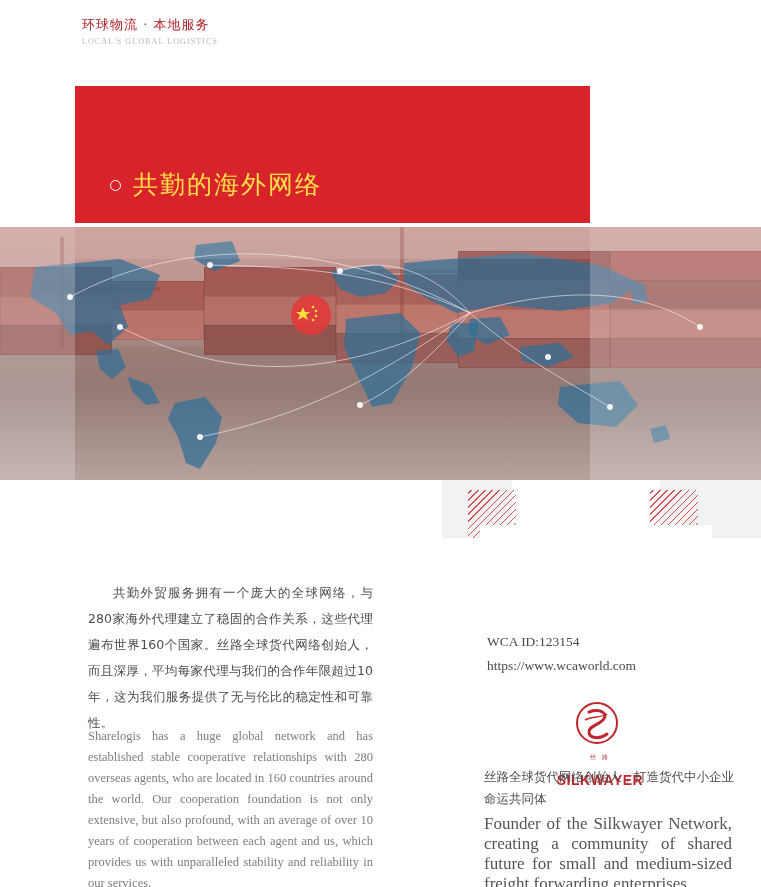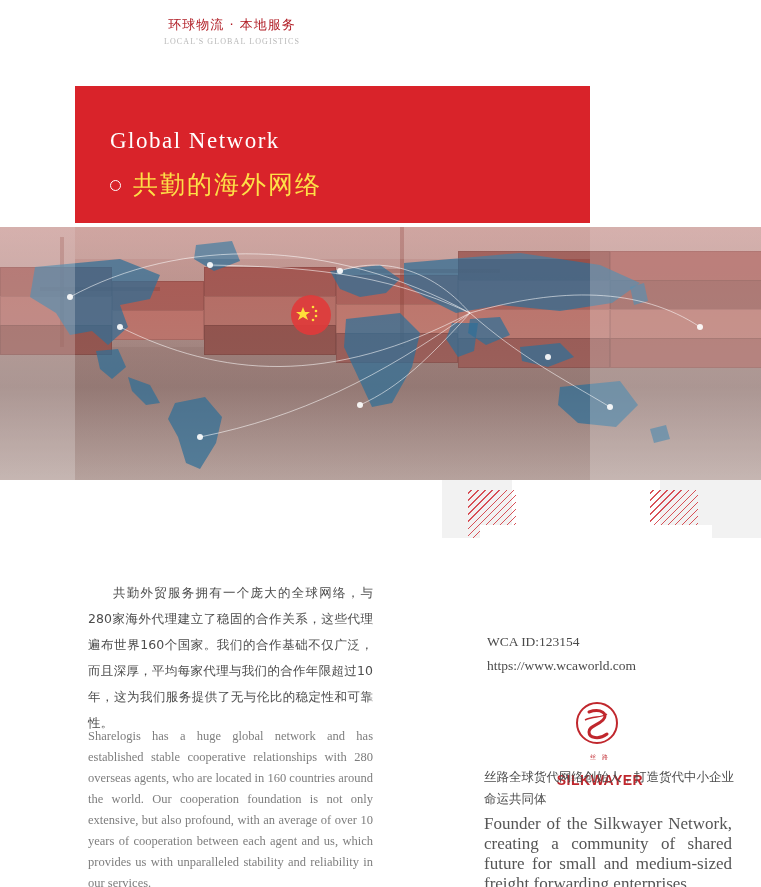--- a/index.html
+++ b/index.html
@@ -21,21 +21,20 @@
     overflow: hidden;
     background: #ffffff;
   }
 
   
   .header {
     position: absolute;
     left: 82px;
     top: 16px;
     width: 300px;
-    text-align: center;
   }
   .header-cn {
     font-family: "DejaVu Sans", sans-serif;
     font-size: 13px;
     color: #b01c24;
     letter-spacing: 1px;
     line-height: 18px;
   }
   .header-en {
     font-family: "Liberation Serif", serif;
@@ -272,21 +271,20 @@
 <body>
 
 <div class="page">
 
   <div class="header">
     <div class="header-cn">环球物流 · 本地服务</div>
     <div class="header-en">LOCAL'S GLOBAL LOGISTICS</div>
   </div>
 
   <div class="red-block">
-    <div class="title-en">Global Network</div>
     <div class="title-cn">
       <span class="bullet-circle"></span>
       <span>共勤的海外网络</span>
     </div>
   </div>
 
   <div class="hero">
     <div class="hero-sky"></div>
     <div class="hero-ground"></div>
 
@@ -387,21 +385,21 @@
   </div>
 
   <div class="white-band"></div>
 
   <div class="deco-grey" style="left:0px;top:480px;width:761px;height:10px;background:#ffffff;"></div>
   <div class="deco-grey" style="left:442px;top:480px;width:70px;height:58px;background:#f2f2f2;"></div>
   <div class="deco-grey" style="left:660px;top:480px;width:101px;height:58px;background:#f2f2f2;"></div>
   <div class="deco-hatch" style="left:468px;top:490px;width:48px;height:48px;opacity:0.85;"></div>
   <div class="deco-hatch" style="left:650px;top:490px;width:48px;height:48px;opacity:0.85;"></div>
 
-  <div class="copy-cn">共勤外贸服务拥有一个庞大的全球网络，与280家海外代理建立了稳固的合作关系，这些代理遍布世界160个国家。我们的合作基础不仅广泛，而且深厚，平均每家代理与我们的合作年限超过10年，这为我们服务提供了无与伦比的稳定性和可靠性。</div>
+  <div class="copy-cn">共勤外贸服务拥有一个庞大的全球网络，与280家海外代理建立了稳固的合作关系，这些代理遍布世界160个国家。丝路全球货代网络创始人，而且深厚，平均每家代理与我们的合作年限超过10年，这为我们服务提供了无与伦比的稳定性和可靠性。</div>
   <div class="copy-en">Sharelogis has a huge global network and has established stable cooperative relationships with 280 overseas agents, who are located in 160 countries around the world. Our cooperation foundation is not only extensive, but also profound, with an average of over 10 years of cooperation between each agent and us, which provides us with unparalleled stability and reliability in our services.</div>
 
   <div class="wca-card">
     
   </div>
   <div class="wca-id">WCA ID:123154</div>
   <div class="wca-url">https://www.wcaworld.com</div>
 
   <div class="silk-logo">
     <svg width="60" height="46" viewBox="0 0 60 46">

